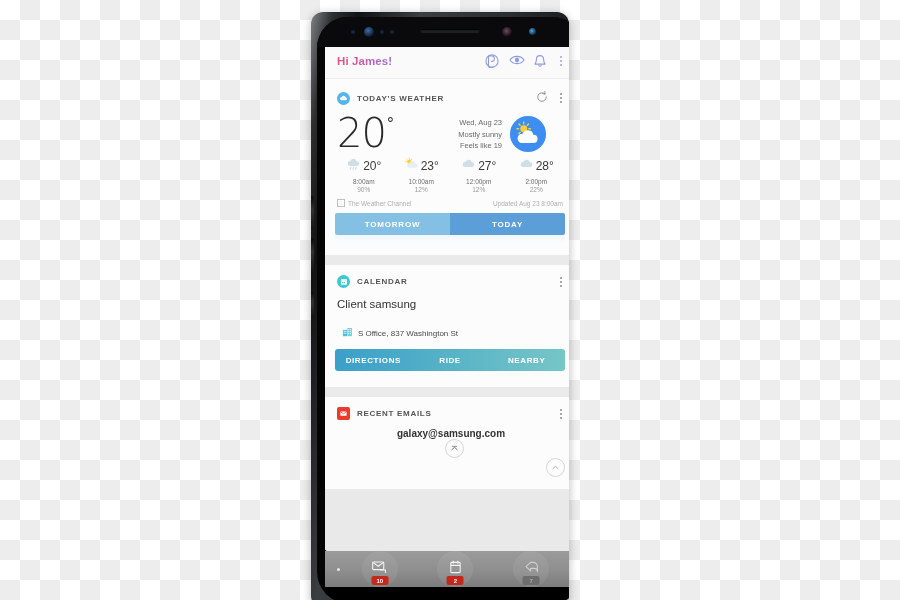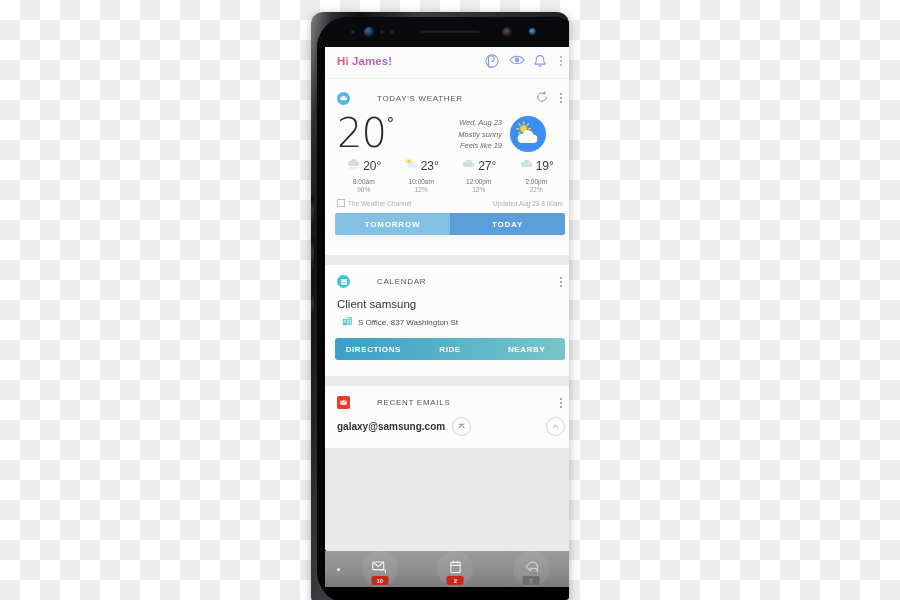--- a/index.html
+++ b/index.html
@@ -143,23 +143,22 @@
     display: flex; align-items: center; justify-content: center;
   }
   .badge-weather { background: #53b4f0; }
   .badge-cal     { background: #3ec8cf; }
   .badge-mail    { background: #ec3b2b; border-radius: 2px; }
   .badge-icon svg { display: block; }
   .card-title {
     font-size: 8px;
     letter-spacing: .7px;
     color: #555;
-    font-weight: normal;
+    font-weight: bold;
     text-transform: uppercase;
-    margin-left: 20px;
   }
   .card-head-actions { margin-left: auto; display: flex; align-items: center; gap: 9px; }
   .overflow-v { display:flex; flex-direction:column; gap:2px; align-items:center; padding: 1px 3px; }
   .overflow-v i { width: 2px; height: 2px; border-radius: 50%; background: #8c8c8c; display:block; }
 
   
   .loc-row { display: flex; align-items: center; padding: 2px 12px 0 12px; }
   .loc-name { font-size: 13px; color: #222; margin-left: 6px; }
 
   .temp-row {
@@ -184,21 +183,20 @@
     margin-left: 1px;
   }
   #cond-block {
     margin-left: auto;
     text-align: right;
     font-size: 7.5px;
     color: #6a6a6a;
     line-height: 1.55;
     padding-top: 4px;
     margin-right: 7px;
-    font-style: italic;
   }
   #cond-icon-wrap {
     width: 38px; height: 38px;
     flex: 0 0 auto;
     margin-top: 2px;
   }
 
   
   #hourly {
     display: flex;
@@ -255,20 +253,21 @@
     letter-spacing: -1px;
     padding: 2px 12px 0 12px;
     line-height: 1.15;
     font-family: "DejaVu Sans", sans-serif;
   }
   #cal-place {
     display: flex; align-items: center;
     padding: 6px 12px 0 12px;
     font-size: 8px;
     color: #4a4a4a;
+    margin-top: 11px;
   }
   #cal-place span { margin-left: 5px; }
   #cal-actions {
     display: flex;
     margin: 10px 10px 0 10px;
     height: 22px;
     border-radius: 3px;
     overflow: hidden;
     background: linear-gradient(90deg, #3a9fc9 0%, #76c6c6 100%);
   }
@@ -276,20 +275,21 @@
     flex: 1;
     display: flex; align-items: center; justify-content: center;
     font-size: 8px; font-weight: bold; letter-spacing: .6px;
     color: #fff;
   }
 
   
   #email-row {
     display: flex; align-items: center;
     padding: 4px 10px 12px 12px;
+    flex-direction: column;
   }
   #email-addr { font-size: 10px; font-weight: bold; color: #333; }
   .round-chev {
     width: 17px; height: 17px;
     border-radius: 50%;
     border: 1px solid #d6d6d6;
     display: flex; align-items: center; justify-content: center;
     margin-left: 7px;
     background: #fcfcfc;
   }
@@ -498,21 +498,21 @@
               <div class="hour-pct">12%</div>
             </div>
 
             <div class="hour">
               <div class="hour-top">
                 <span style="display:block;">
                   <svg viewBox="0 0 18 16" width="15" height="14">
                     <path d="M5 11.6 h8.1 a2.8 2.8 0 0 0 0-5.6 a4 4 0 0 0-7.6-.8 A2.9 2.9 0 0 0 5 11.6 z" fill="#cfdfe6"></path>
                   </svg>
                 </span>
-                <span class="hour-temp">19°</span>
+                <span class="hour-temp">28°</span>
               </div>
               <div class="hour-time">2:00pm</div>
               <div class="hour-pct">22%</div>
             </div>
           </div>
 
           <div id="attrib-row">
             <span class="tw-logo"></span>
             <span>The Weather Channel</span>
             <span class="right">Updated Aug 23  8:00am</span>

